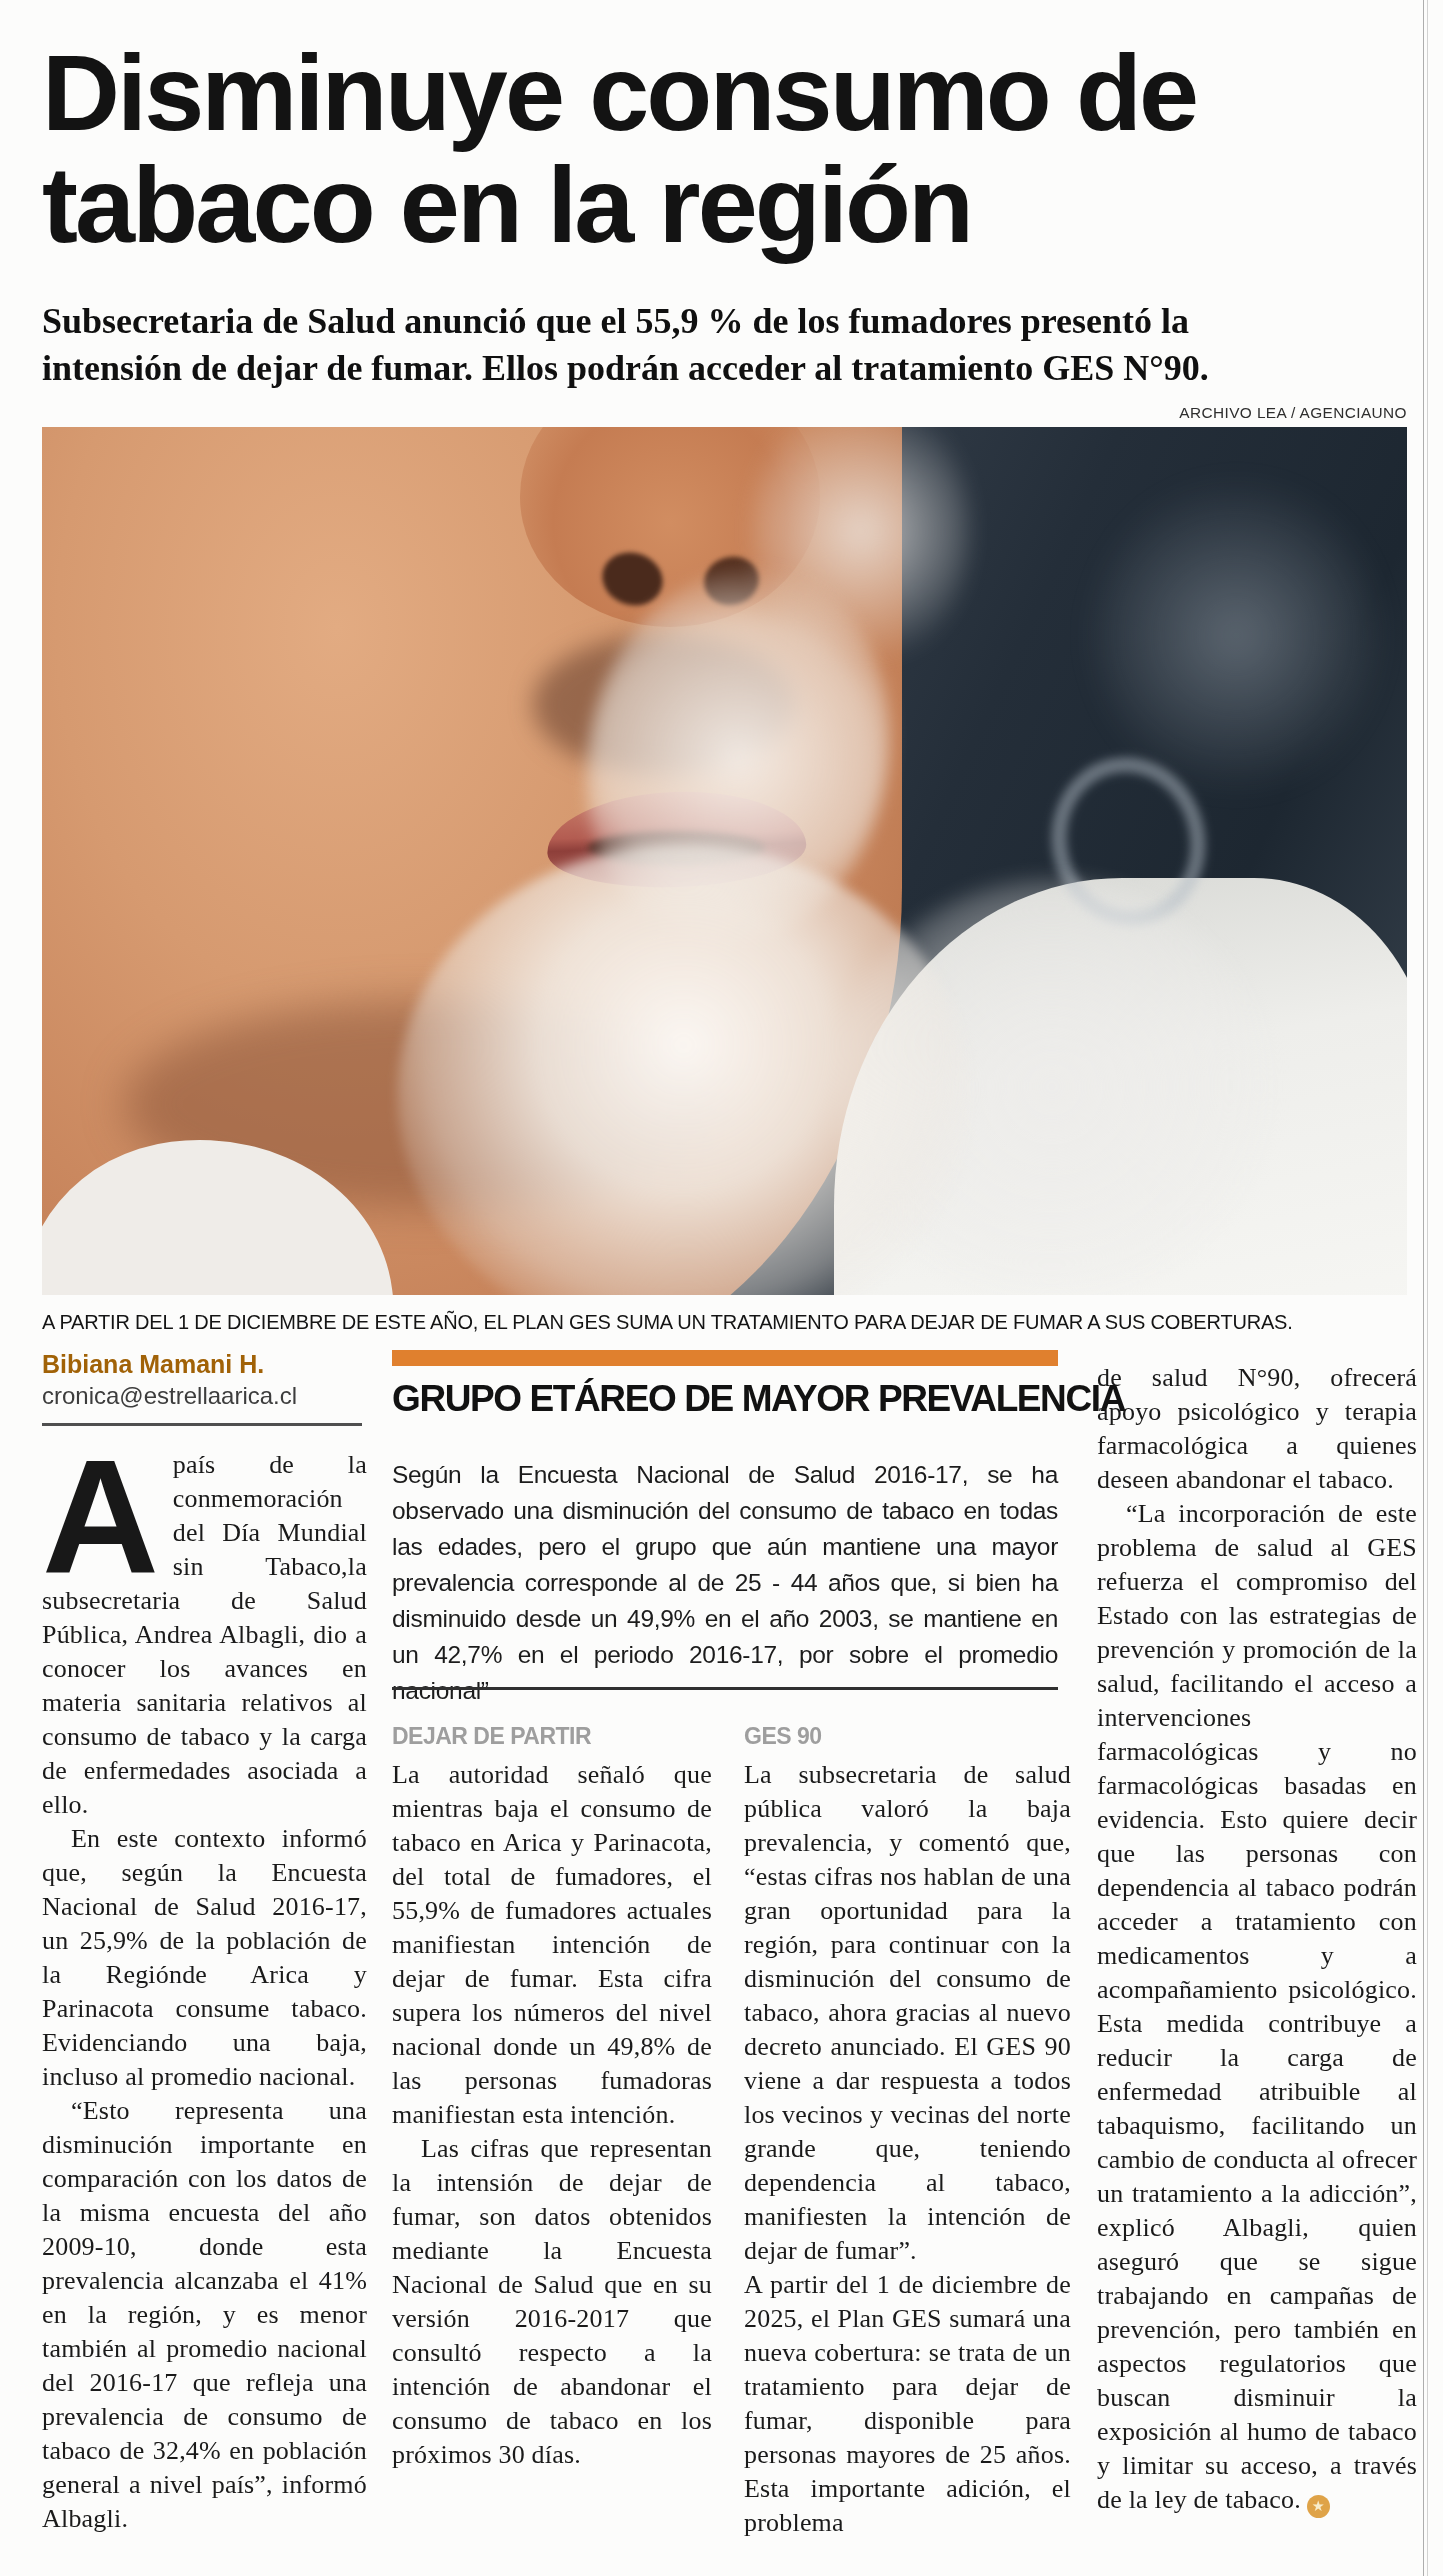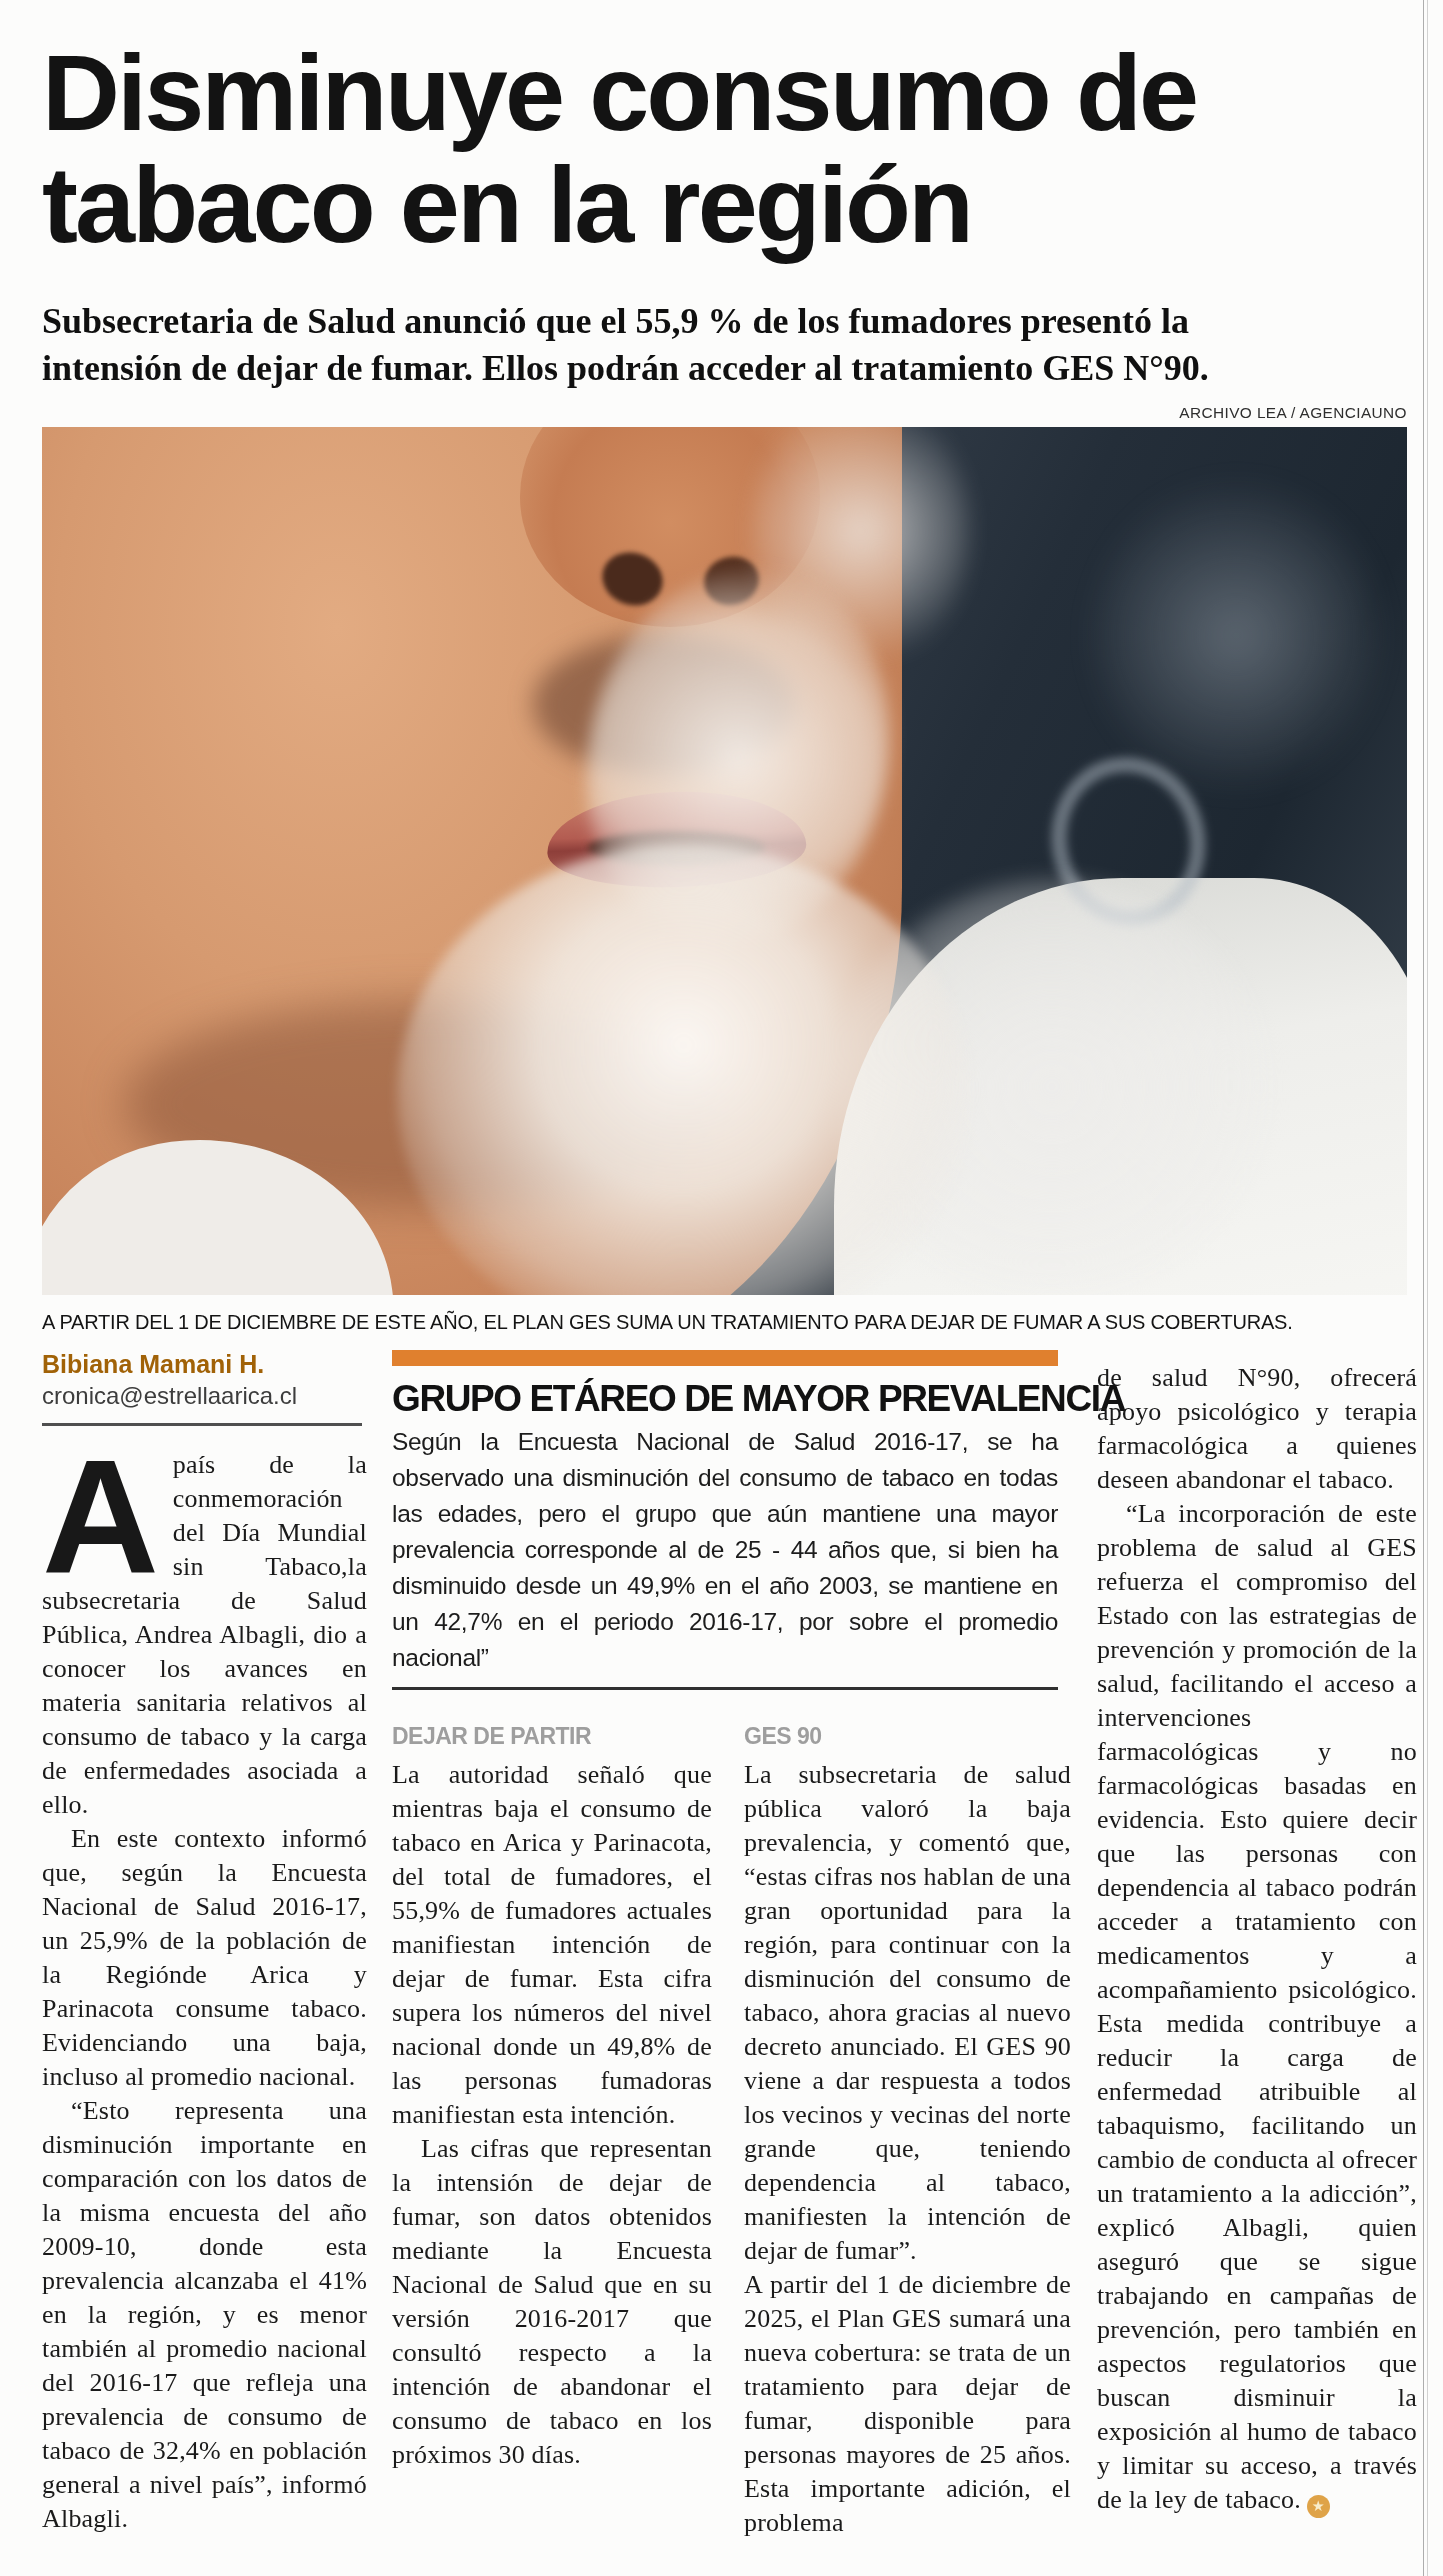--- a/index.html
+++ b/index.html
@@ -105,21 +105,21 @@
     font-size:162px;line-height:127px;color:#181818;margin:3.9px 13.5px 0 0;
   }
   
   .hl-bar{position:absolute;left:392px;top:1350px;width:666px;height:16.4px;}
   .hl-heading{
     position:absolute;left:392px;top:1378px;width:680px;
     font-family:"Liberation Sans",sans-serif;font-weight:700;
     font-size:37px;letter-spacing:-1.4px;color:#121212;white-space:nowrap;
   }
   .hl-body{
-    position:absolute;left:392px;top:1424px;width:666px;
+    position:absolute;left:392px;top:1457px;width:666px;
     font-family:"Liberation Sans",sans-serif;font-size:24.5px;line-height:36px;
     letter-spacing:-0.3px;color:#1c1c1c;text-align:justify;
   }
   .hl-rule{position:absolute;left:392px;top:1687px;width:666px;height:2.9px;background:#303030;}
   .sec-label{
     position:absolute;top:1723px;
     font-family:"Liberation Sans",sans-serif;font-weight:700;
     font-size:23px;letter-spacing:-0.5px;color:#9e9e9e;
   }
   .label-dejar{left:392px;width:320px;}

